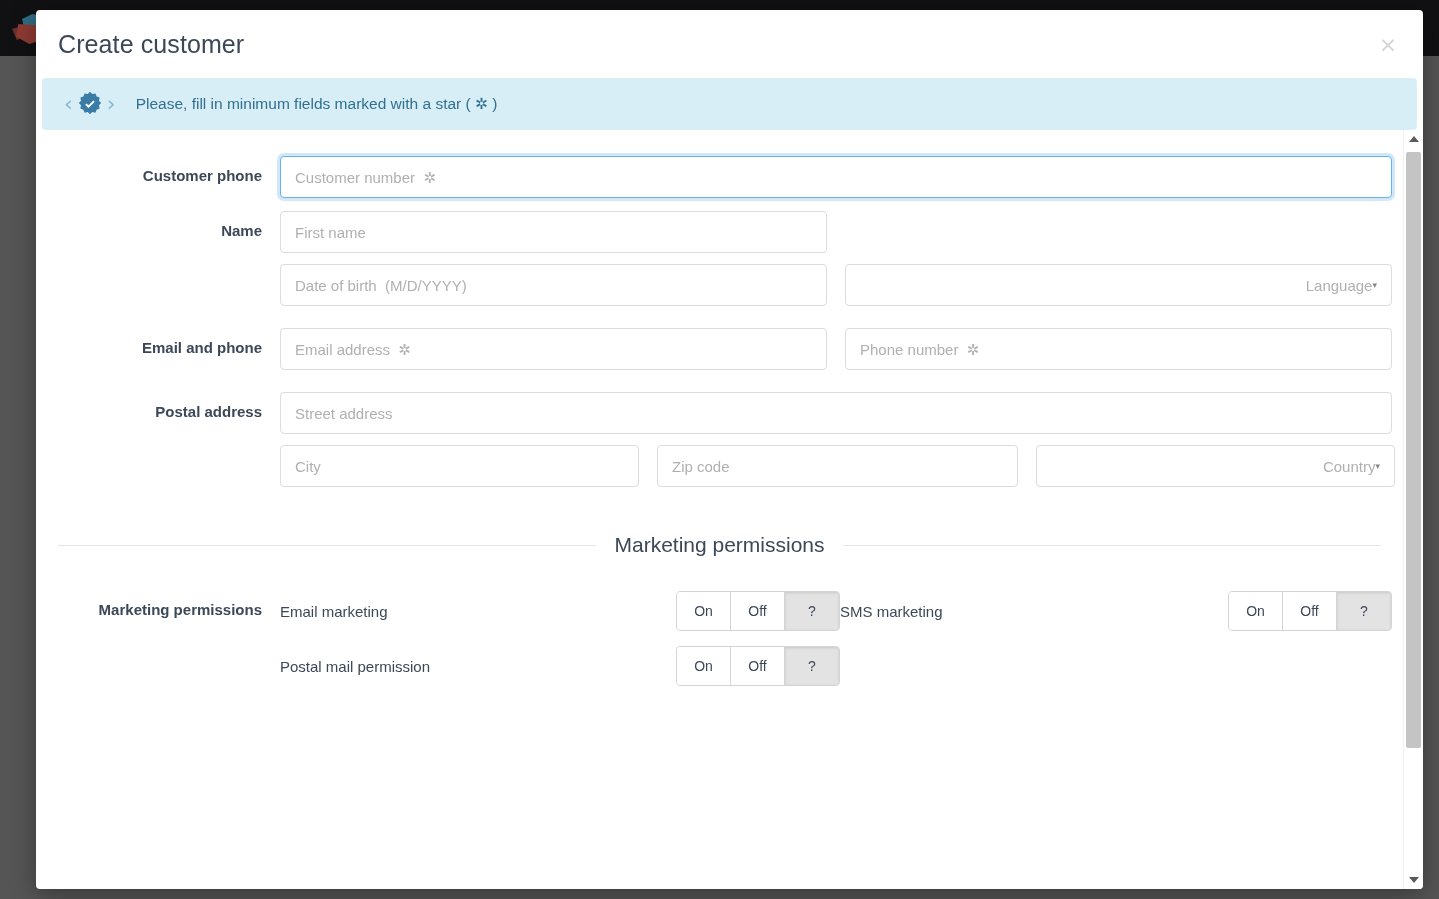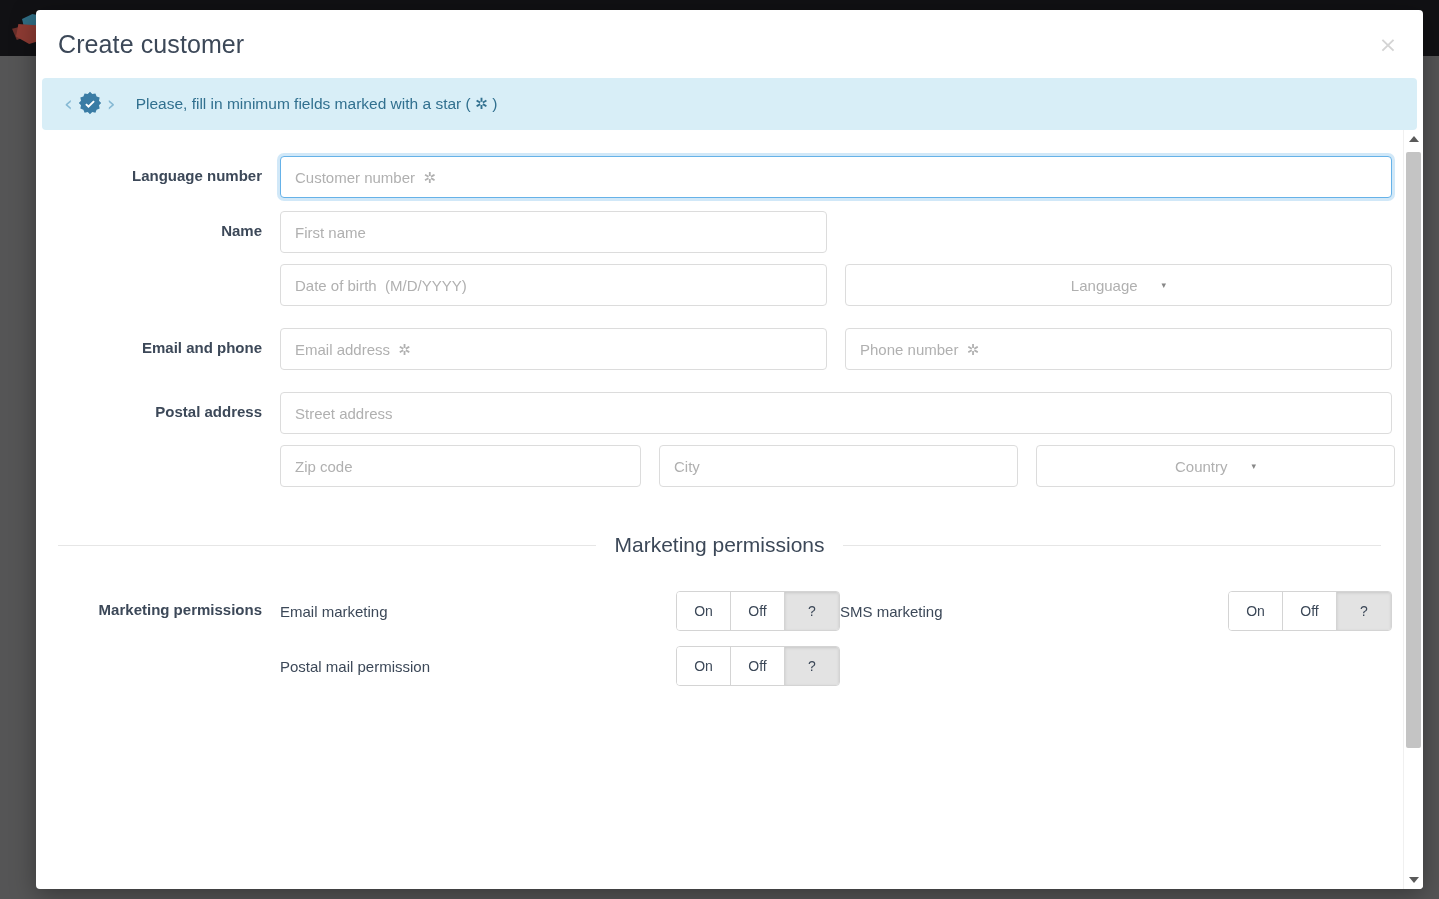--- a/index.html
+++ b/index.html
@@ -155,22 +155,21 @@
     display: flex; align-items: center;
     color: #b0b0b0;
   }
   .fld.focused {
     border-color: #66b2e8;
     box-shadow: 0 0 0 3px rgba(102,178,232,0.30);
   }
   .select-fld {
     position: relative;
     display: flex; align-items: center;
-    justify-content: center;
-    gap: 24px;
+    justify-content: flex-end;
   }
   .caret {
     color: #888; font-size: 9px; line-height: 1;
     font-family: "DejaVu Sans", sans-serif;
   }
   .w-name { width: 547px; flex: 0 0 547px; }
   .w-full { width: 1112px; flex: 0 0 1112px; }
   .w-zip  { width: 361px; flex: 0 0 361px; }
   .w-city { width: 359px; flex: 0 0 359px; }
   .w-ctry { width: 359px; flex: 0 0 359px; }
@@ -338,21 +337,21 @@
       </svg>
     </span>
     <span class="chev right">›</span>
     <span class="info-text">Please, fill in minimum fields marked with a star ( ✲ )</span>
   </div>
 
   <div class="modal-body-wrap">
     <div class="modal-body">
 
       <div class="form-row">
-        <div class="form-label">Language number</div>
+        <div class="form-label">Customer phone</div>
         <div class="form-fields">
           <input class="fld focused w-full" type="text" placeholder="Customer number  ✲" style="">
 
         </div>
       </div>
 
       <div class="form-row" style="margin-bottom:11px;">
         <div class="form-label">Name</div>
         <div class="form-fields">
           <input class="fld w-name" type="text" placeholder="First name" style="">
@@ -381,22 +380,22 @@
       <div class="form-row" style="margin-top:22px;margin-bottom:11px;">
         <div class="form-label">Postal address</div>
         <div class="form-fields">
           <input class="fld w-full" type="text" placeholder="Street address" style="">
         </div>
       </div>
 
       <div class="form-row">
         <div class="form-label"></div>
         <div class="form-fields">
+          <input class="fld w-city" type="text" placeholder="City" style="">
           <input class="fld w-zip" type="text" placeholder="Zip code" style="">
-          <input class="fld w-city" type="text" placeholder="City" style="">
           <div class="fld select-fld placeholder-text w-ctry">
             <span>Country</span>
             <span class="caret">▾</span>
           </div>
         </div>
       </div>
 
       <div class="section-divider">
         <div class="line"></div>
         <div class="sect-title">Marketing permissions</div>

